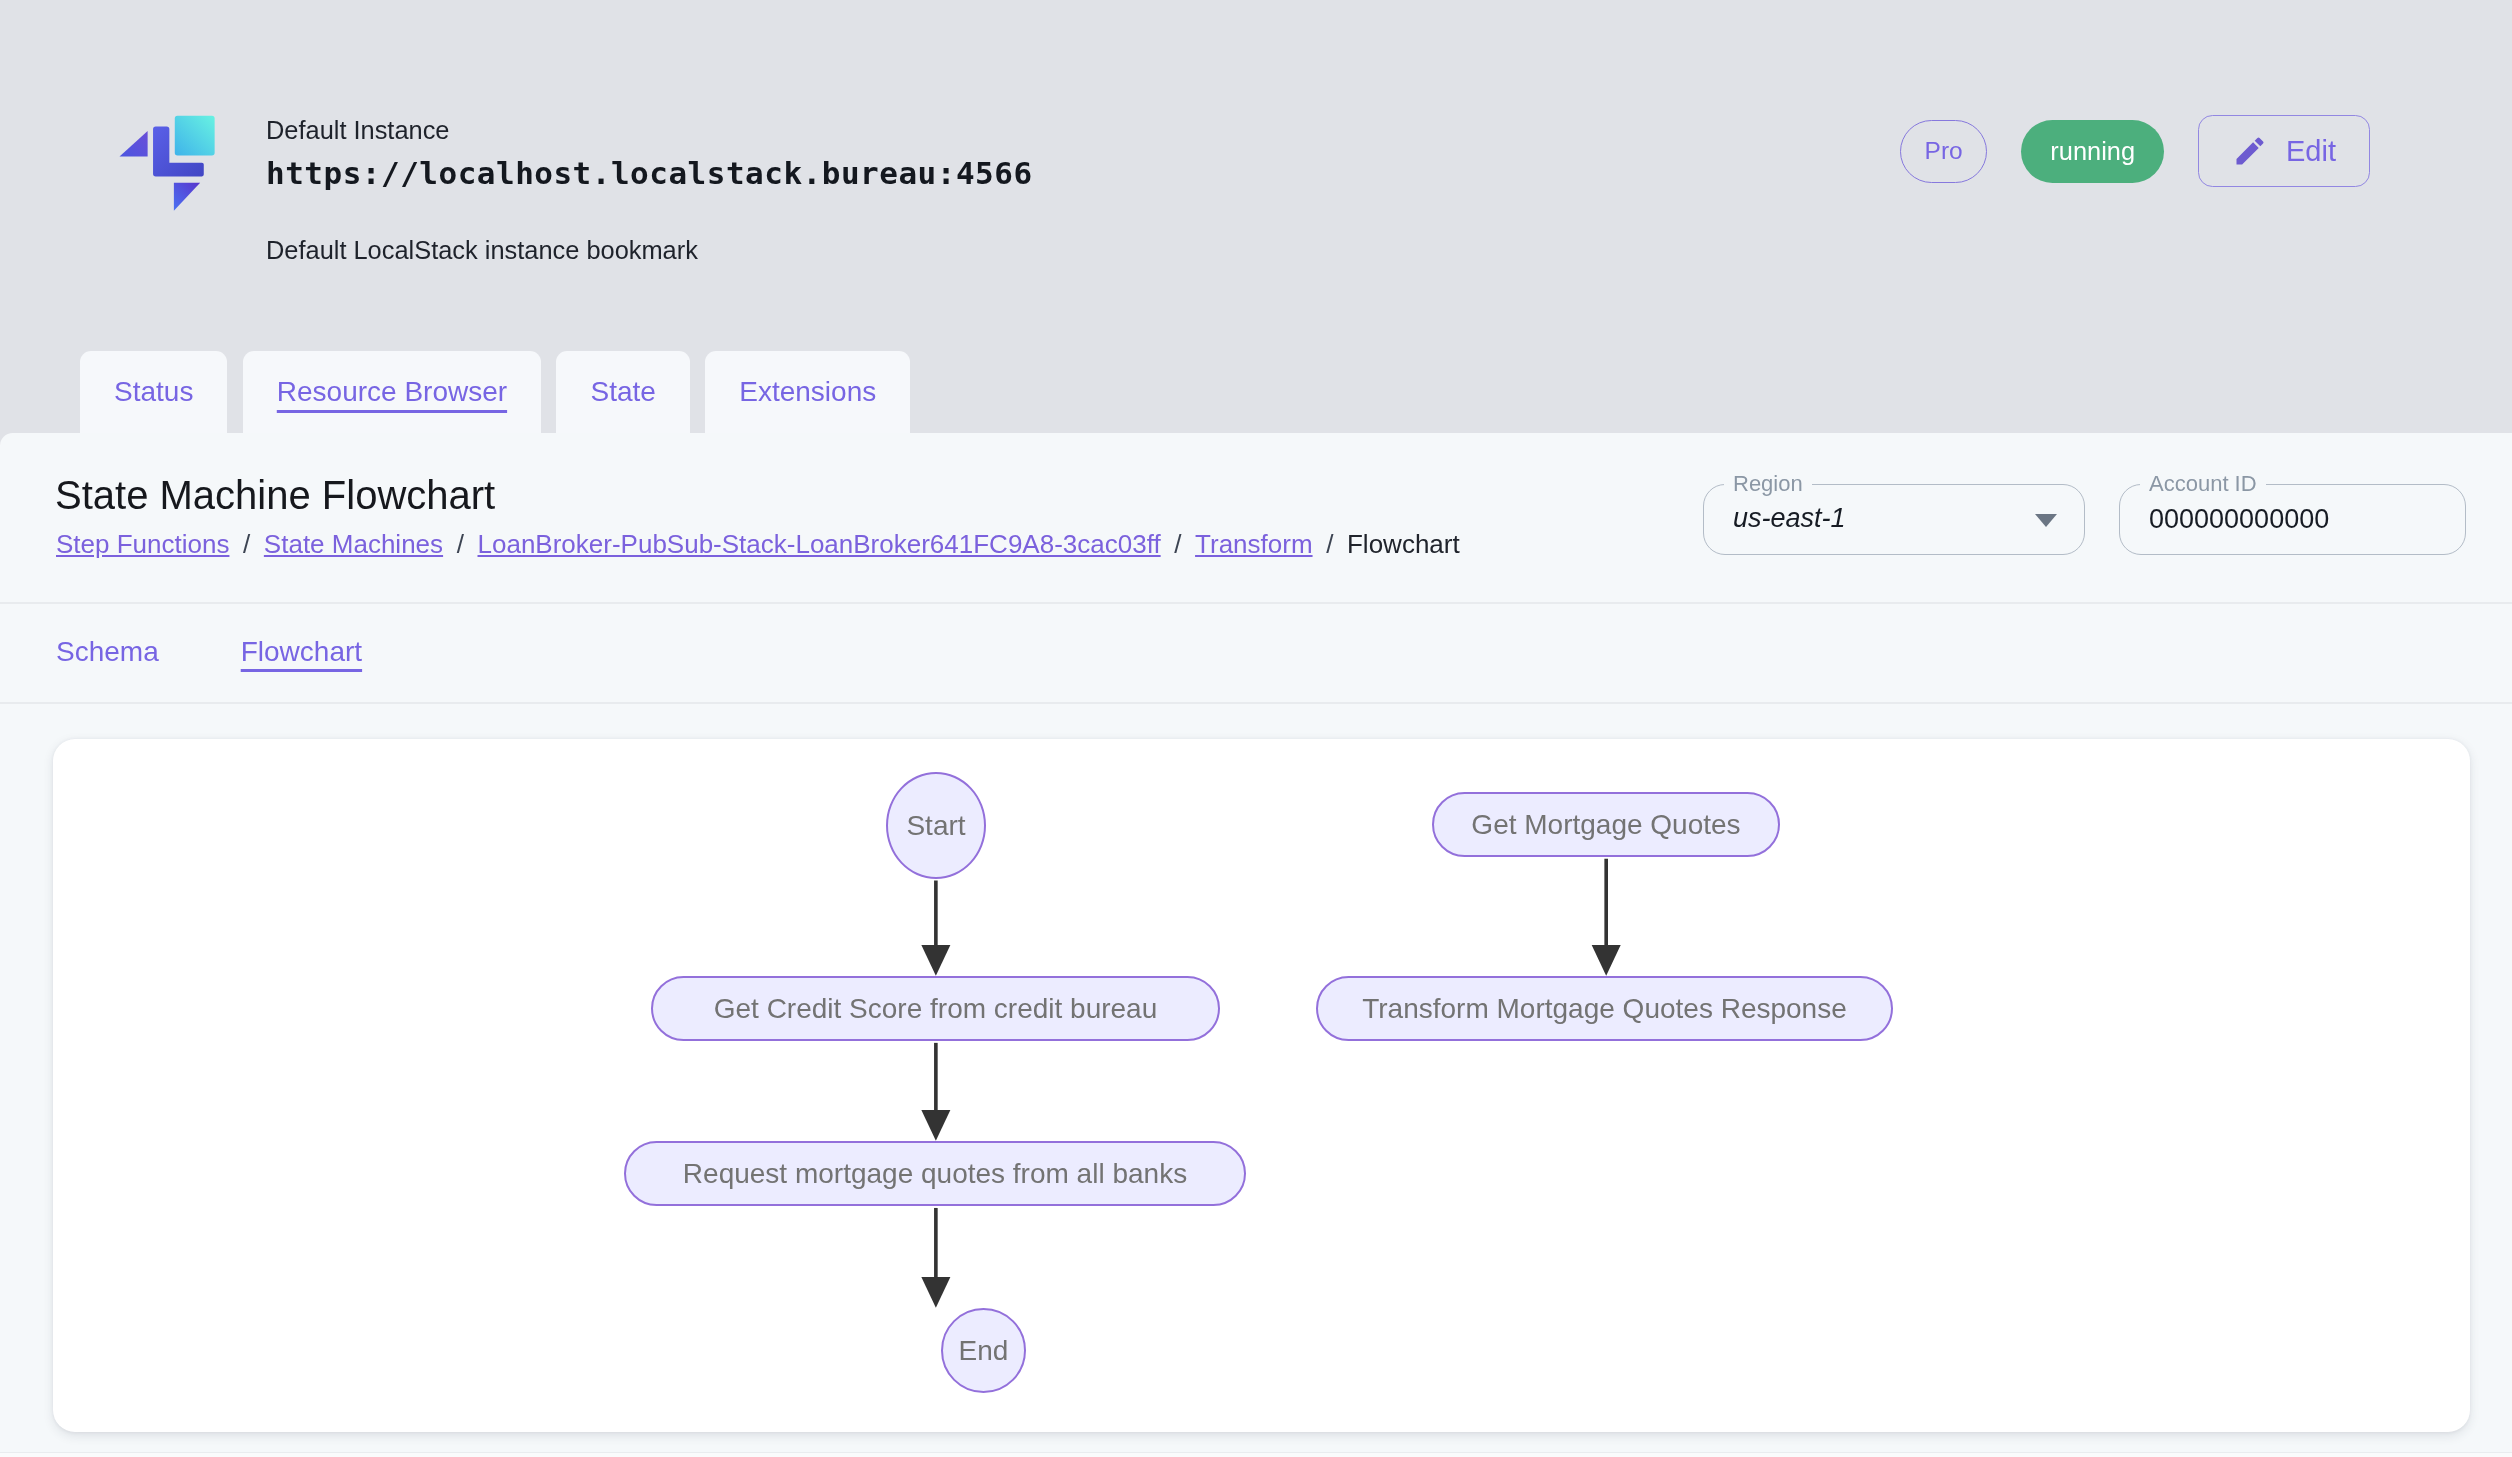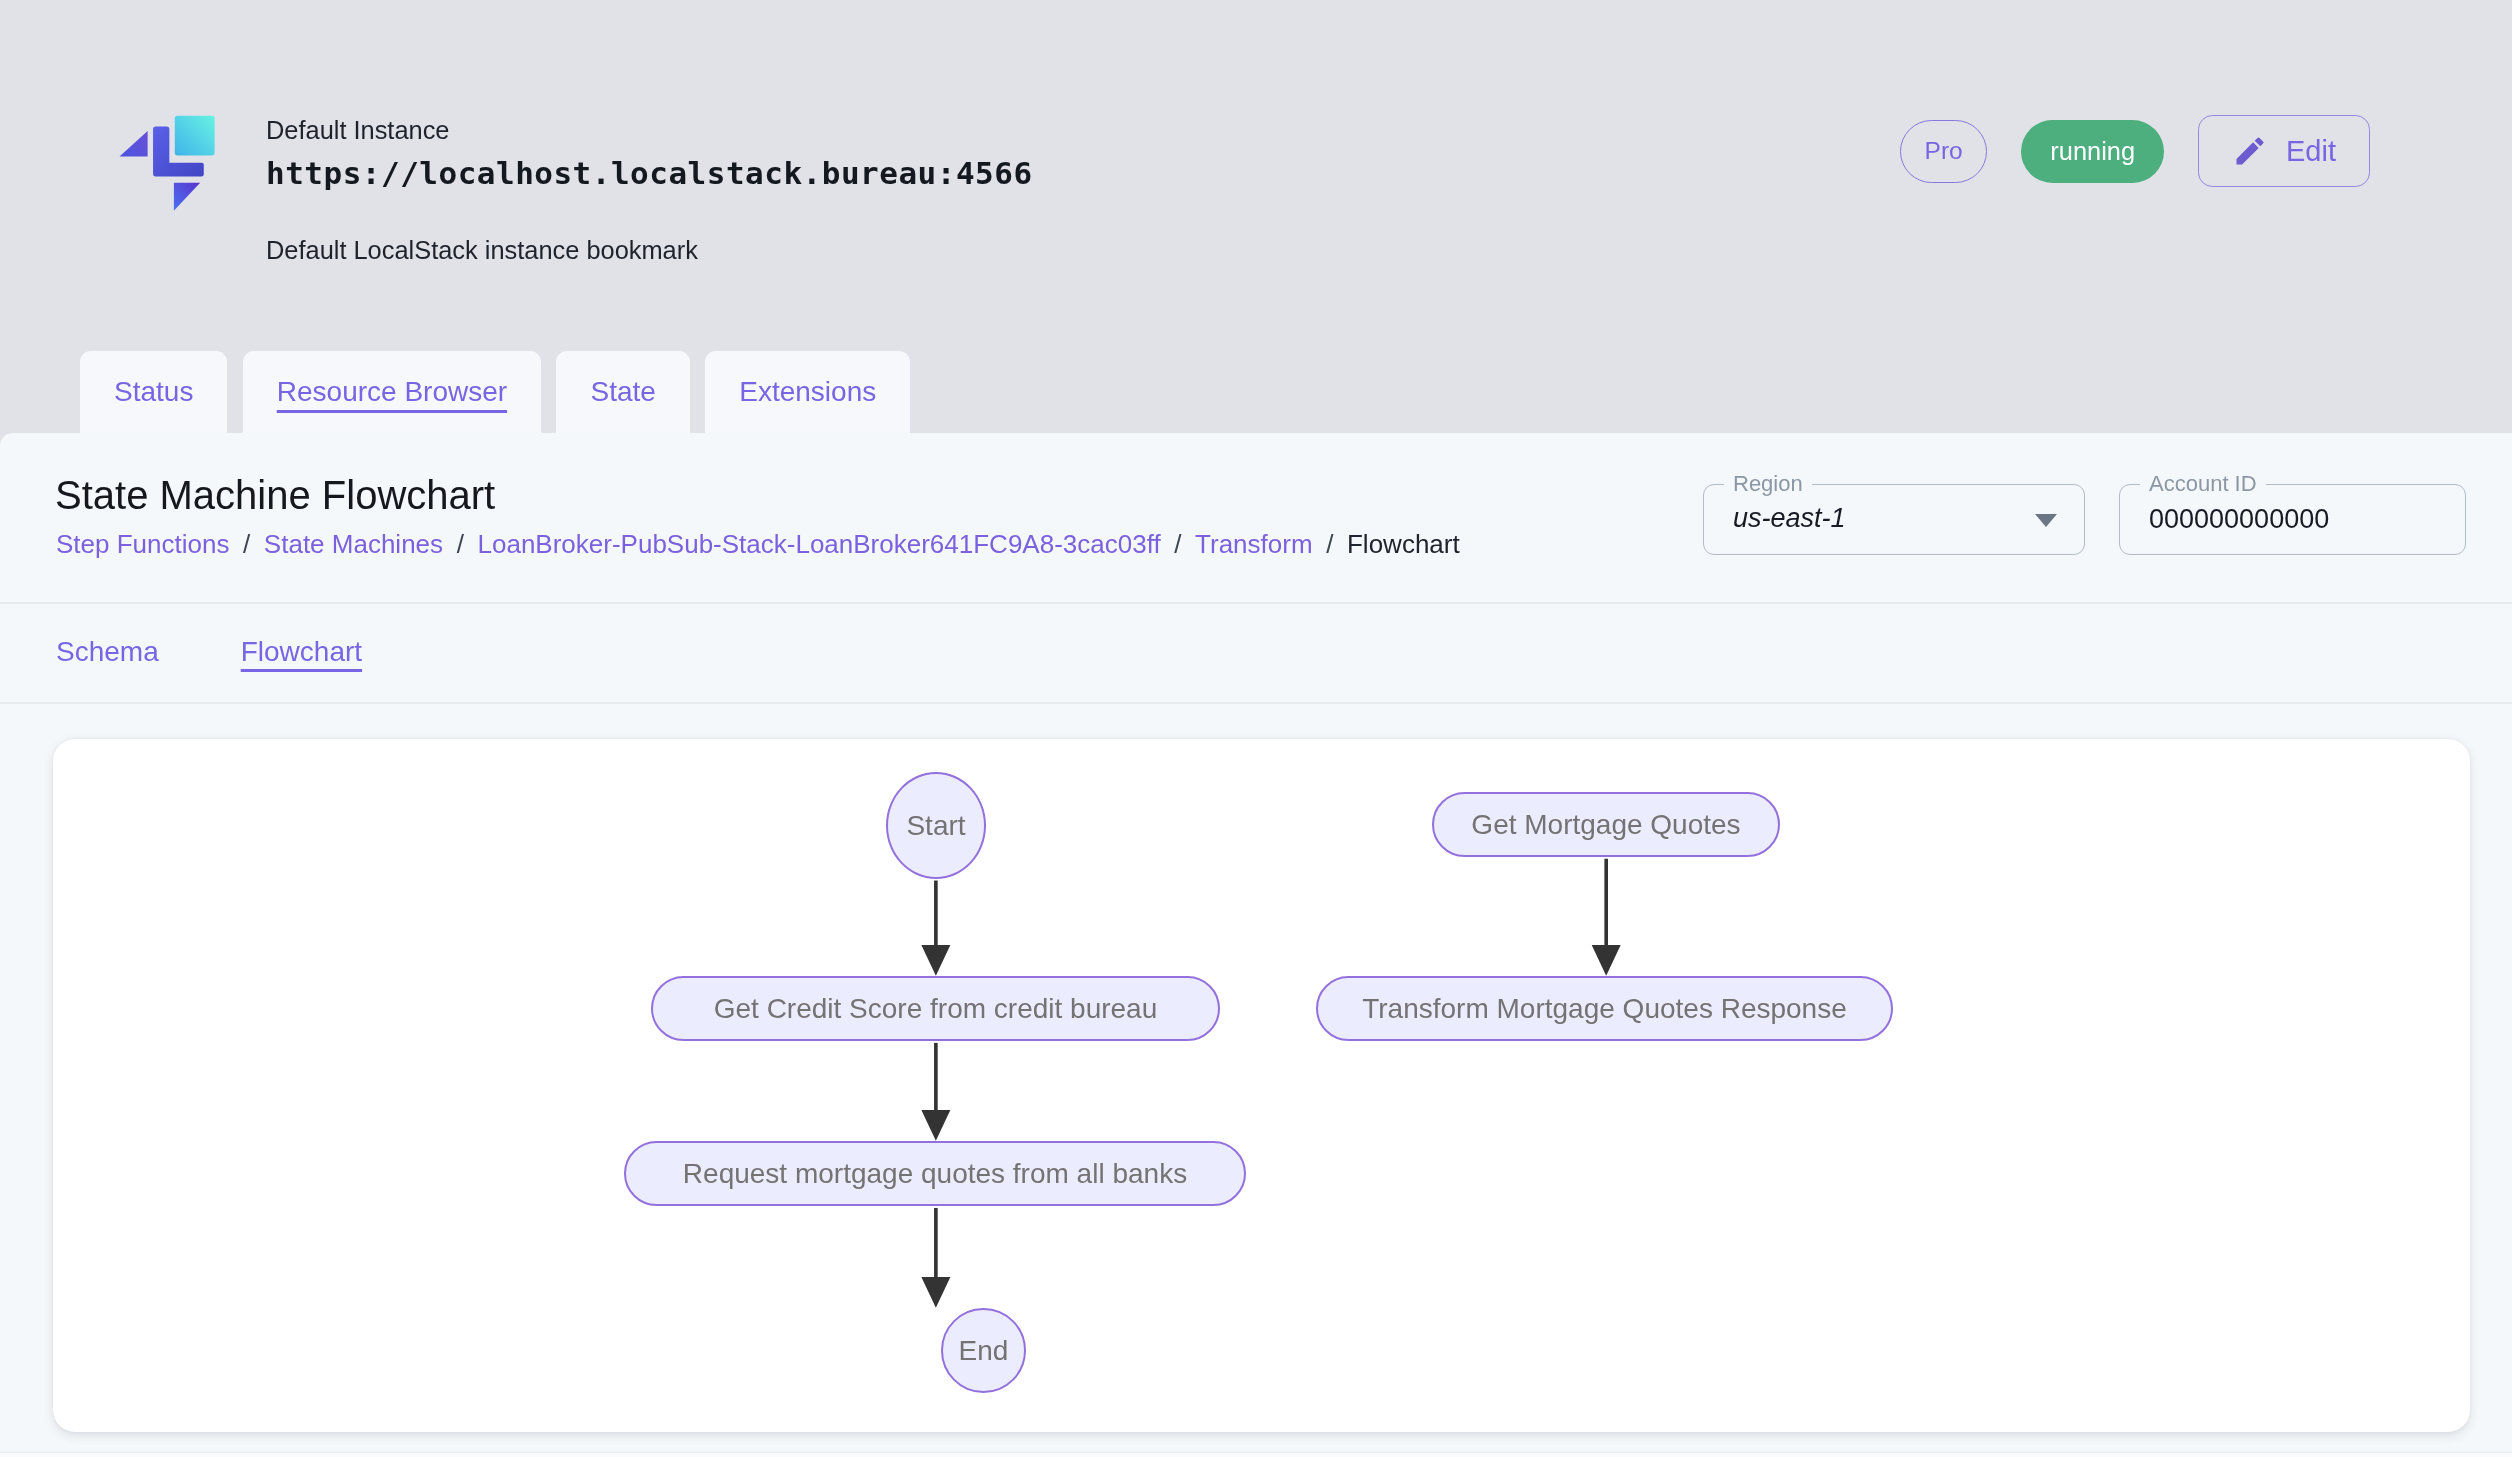--- a/index.html
+++ b/index.html
@@ -48,27 +48,27 @@
   .tab.active span { text-decoration: underline; text-decoration-thickness: 2.7px; text-underline-offset: 9px; }
 
   
   .panel {
     position: absolute; left: 0; right: 0; top: 433px; bottom: 0;
     background: #f5f8fa; border-radius: 12.7px 0 0 0;
   }
   .page-title { position: absolute; left: 55px; top: 40px; font-size: 40px; font-weight: 400; color: #16181d; }
   .breadcrumb { position: absolute; left: 56px; top: 96px; display: flex; align-items: center; gap: 13.6px;
                 font-size: 26px; white-space: nowrap; }
-  .breadcrumb .crumb-link { color: #7b61dd; cursor: pointer; }
+  .breadcrumb .crumb-link { color: #7b61dd; cursor: pointer; text-decoration: underline; }
   .breadcrumb .crumb-sep { color: #3c4452; }
   .breadcrumb .crumb-current { color: #20242c; }
 
   .field {
     position: absolute; top: 51px; height: 71px;
-    border: 1.8px solid #b3bcc7; border-radius: 11px; background: transparent;
+    border: 1.8px solid #b3bcc7; border-radius: 22px; background: transparent;
   }
   .field-label {
     position: absolute; top: -13.6px; left: 20px; padding: 0 9px;
     background: #f5f8fa; font-size: 22px; color: #8b97a5; white-space: nowrap;
   }
   .field-value { position: absolute; left: 29px; top: 0; height: 67px; display: flex; align-items: center;
                  font-size: 27px; color: #171c24; font-style: italic; }
   .region-field { right: 427px; width: 382px; cursor: pointer; }
   .caret {
     position: absolute; right: 27px; top: 29px; width: 0; height: 0;

